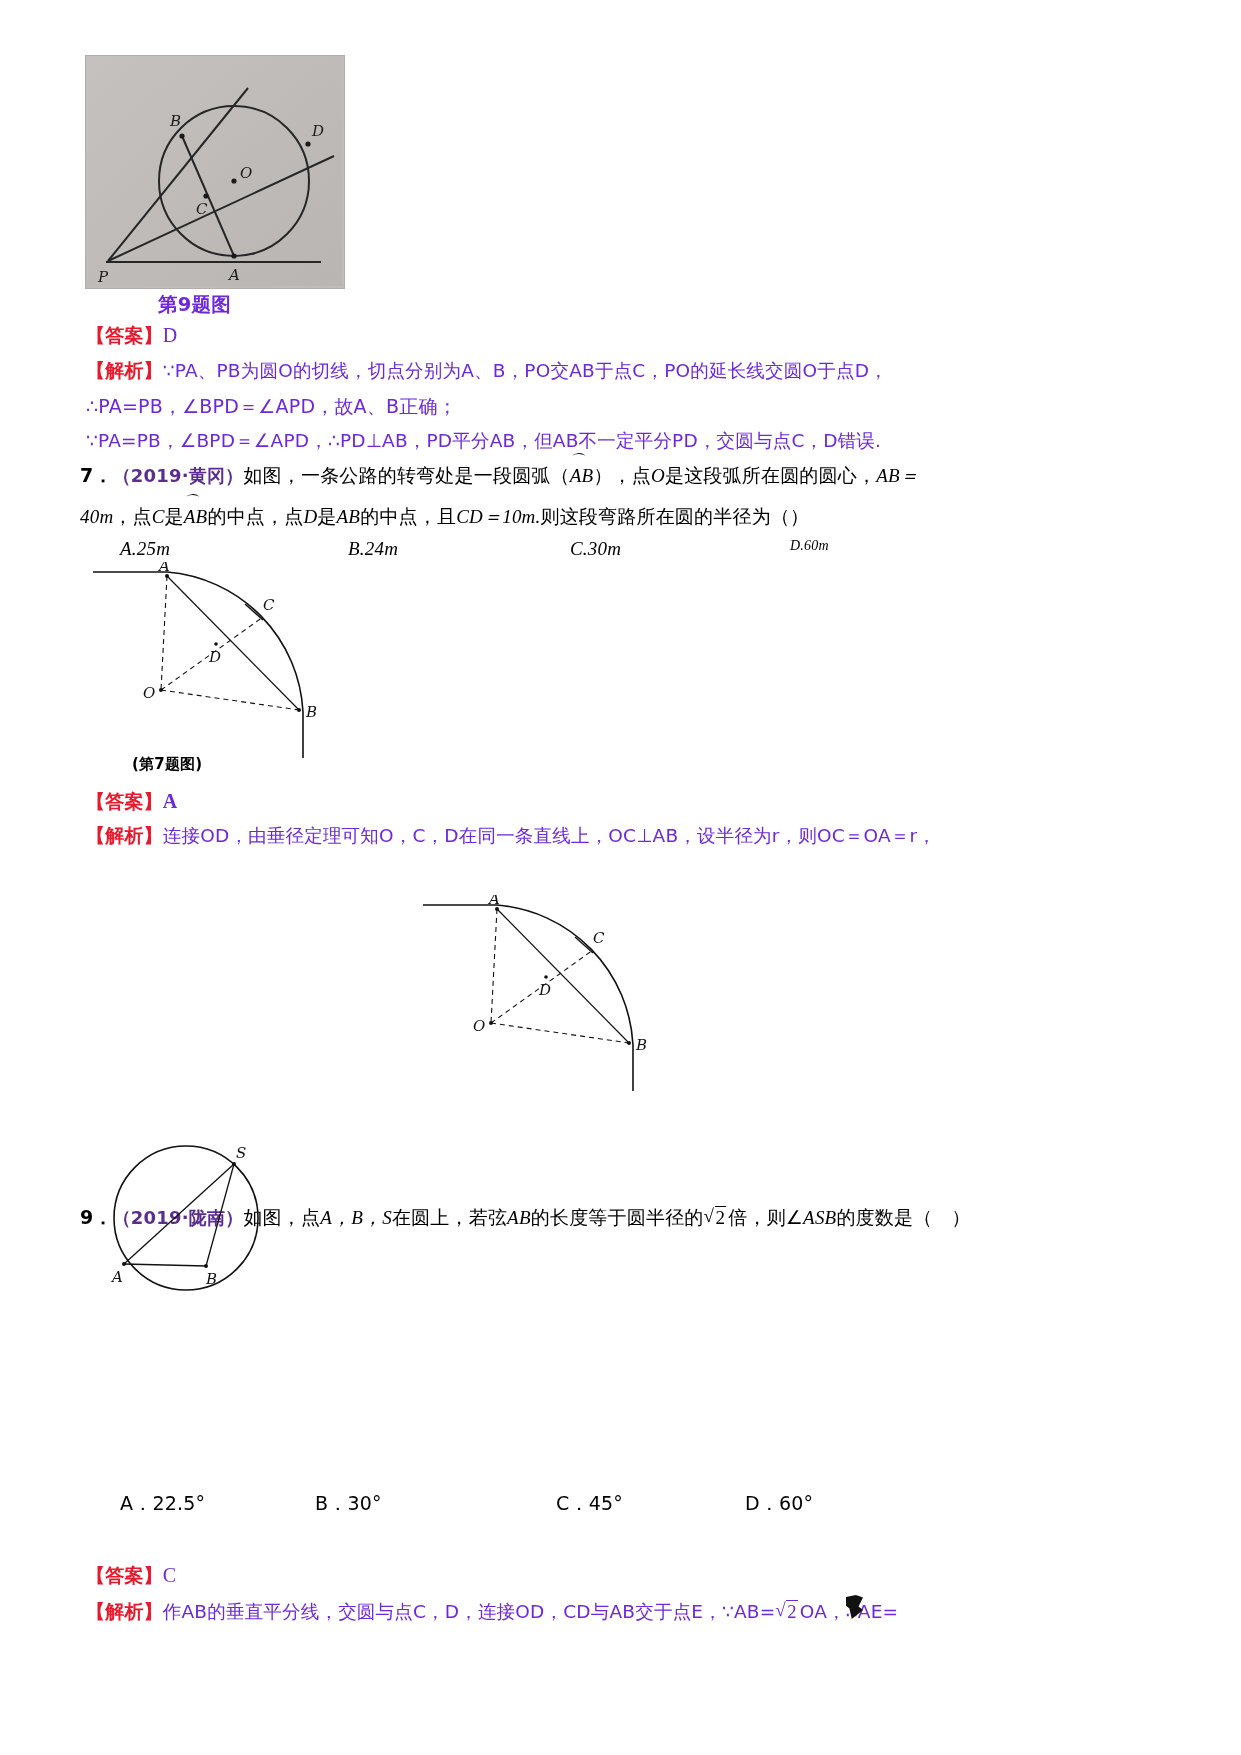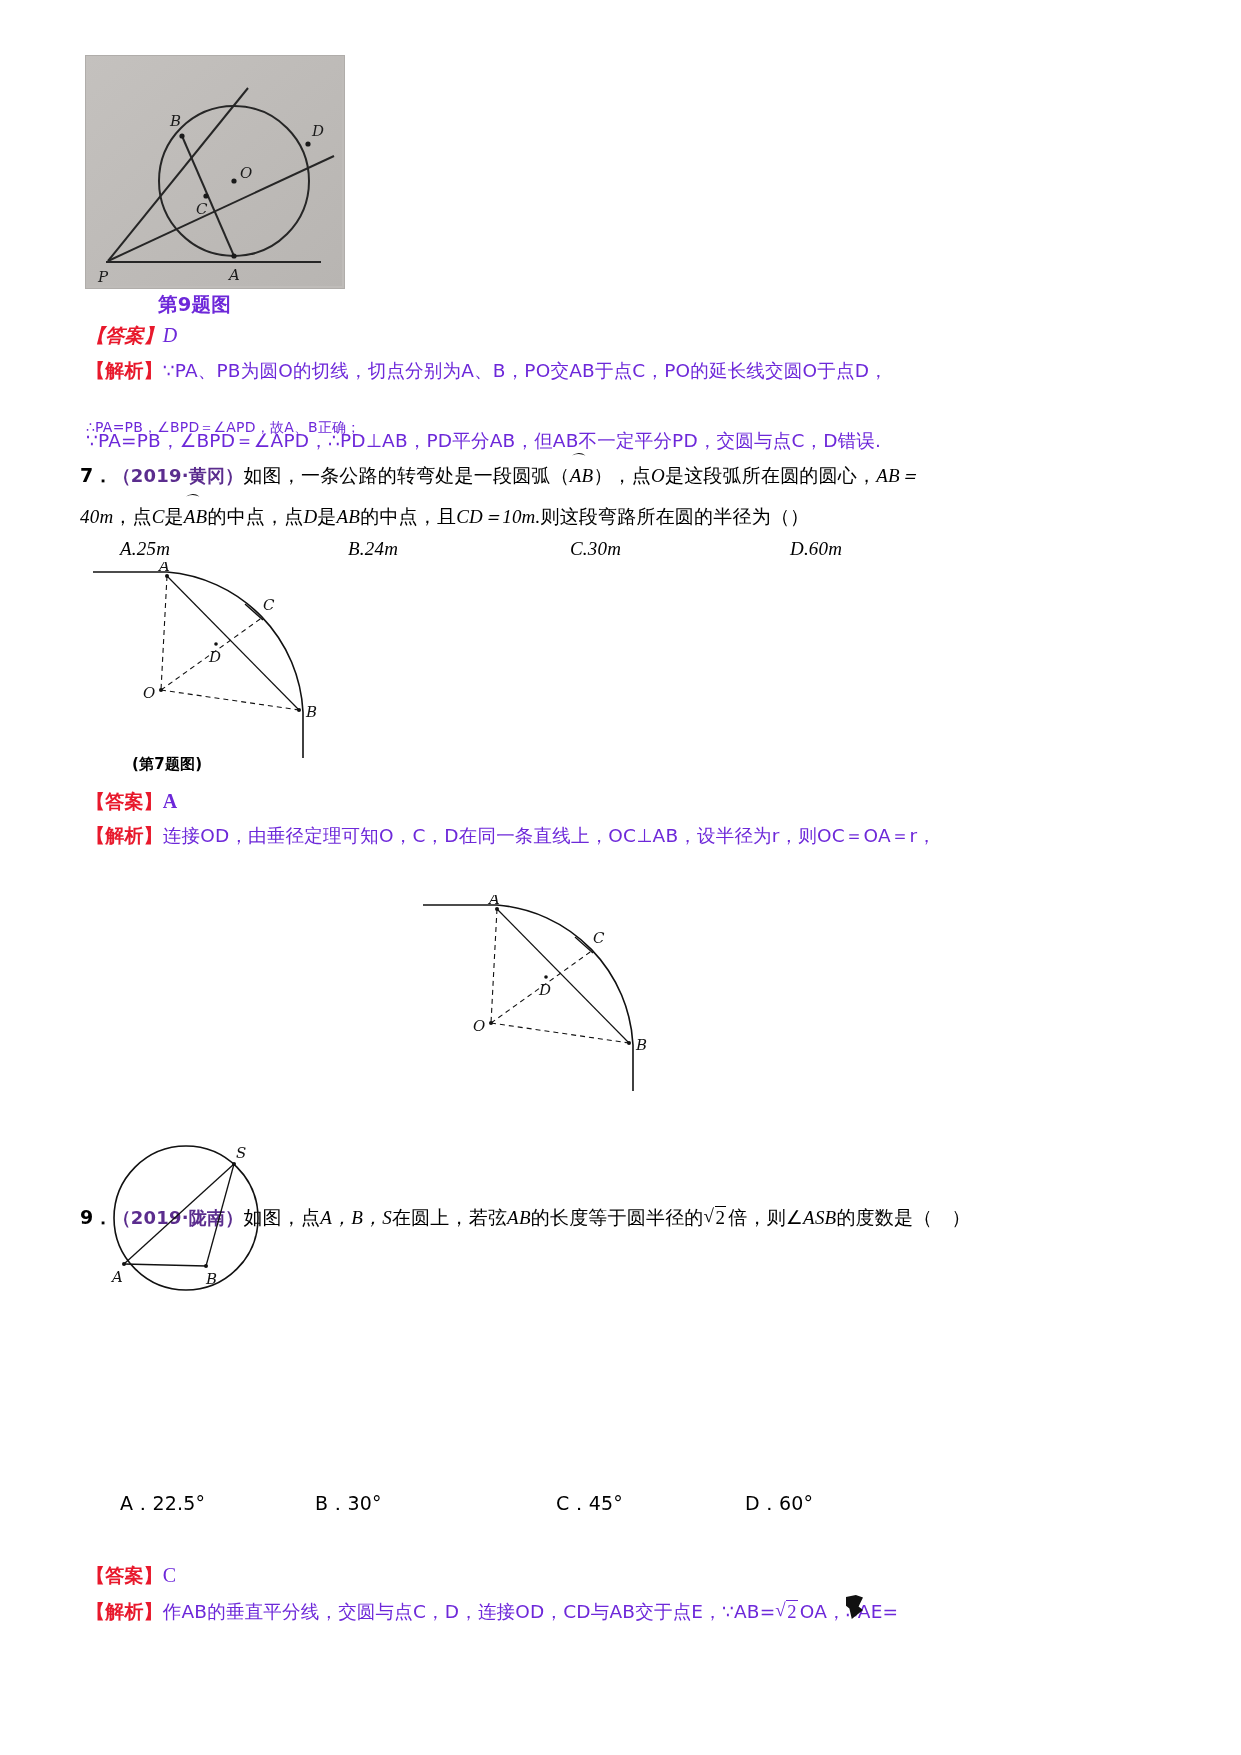--- a/index.html
+++ b/index.html
@@ -126,44 +126,44 @@
       <text x="226" y="80" font-family="DejaVu Serif, serif" font-style="italic" font-size="15" fill="#1a1a1a">D</text>
       <text x="154" y="122" font-family="DejaVu Serif, serif" font-style="italic" font-size="15" fill="#1a1a1a">O</text>
       <text x="110" y="158" font-family="DejaVu Serif, serif" font-style="italic" font-size="15" fill="#1a1a1a">C</text>
       <text x="12" y="226" font-family="DejaVu Serif, serif" font-style="italic" font-size="15" fill="#1a1a1a">P</text>
       <text x="143" y="224" font-family="DejaVu Serif, serif" font-style="italic" font-size="15" fill="#1a1a1a">A</text>
     </svg>
   </div>
 
   <div class="line red cn bold" style="left:158px; top:293px;">第9题图</div>
 
-  <div class="line" style="left:86px; top:323px;font-style:italic;">
+  <div class="line" style="left:86px; top:323px;">
     <span class="tag">【答案】</span><span class="red" style="font-size:20px;">D</span>
   </div>
 
   <div class="line" style="left:86px; top:359px;">
     <span class="tag">【解析】</span><span class="red cn" style="font-size:18.5px;">∵PA、PB为圆O的切线，切点分别为A、B，PO交AB于点C，PO的延长线交圆O于点D，</span>
   </div>
 
-  <div class="line red cn" style="left:86px; top:419px; font-size:14px;">∴PA=PB，∠BPD＝∠APD，故A、B正确；</div>
+  <div class="line red cn" style="left:86px; top:395px; font-size:19px;">∴PA=PB，∠BPD＝∠APD，故A、B正确；</div>
 
   <div class="line red cn" style="left:86px; top:430px; font-size:18.5px;">∵PA=PB，∠BPD＝∠APD，∴PD⊥AB，PD平分AB，但AB不一定平分PD，交圆与点C，D错误.</div>
 
   <div class="line" style="left:80px; top:462px;">
     <span class="black cn bold" style="font-size:19px;">7．</span><span class="purple cn bold" style="font-size:18px;">（2019·黄冈）</span><span class="black cn" style="font-size:19px;">如图，一条公路的转弯处是一段圆弧（</span><span class="arc black" style="font-size:19px;">AB</span><span class="black cn" style="font-size:19px;">），点</span><span class="black ital" style="font-size:19px;">O</span><span class="black cn" style="font-size:19px;">是这段弧所在圆的圆心，</span><span class="black ital" style="font-size:19px;">AB＝</span>
   </div>
 
   <div class="line" style="left:80px; top:503px;">
     <span class="black ital" style="font-size:19px;">40m</span><span class="black cn" style="font-size:19px;">，点</span><span class="black ital" style="font-size:19px;">C</span><span class="black cn" style="font-size:19px;">是</span><span class="arc black" style="font-size:19px;">AB</span><span class="black cn" style="font-size:19px;">的中点，点</span><span class="black ital" style="font-size:19px;">D</span><span class="black cn" style="font-size:19px;">是</span><span class="black ital" style="font-size:19px;">AB</span><span class="black cn" style="font-size:19px;">的中点，且</span><span class="black ital" style="font-size:19px;">CD＝10m.</span><span class="black cn" style="font-size:19px;">则这段弯路所在圆的半径为（）</span>
   </div>
 
   <div class="line black ital" style="left:120px; top:538px; font-size:19px;">A.25m</div>
   <div class="line black ital" style="left:348px; top:538px; font-size:19px;">B.24m</div>
   <div class="line black ital" style="left:570px; top:538px; font-size:19px;">C.30m</div>
-  <div class="line black ital" style="left:790px; top:538px; font-size:19px;">D.60m</div>
+  <div class="line black ital" style="left:790px; top:538px; font-size:14px;">D.60m</div>
 
   <div class="fig" style="left:85px; top:562px;">
     <svg width="250" height="200" viewBox="0 0 250 200">
 
       <line x1="8" y1="10" x2="82" y2="10" stroke="#111" stroke-width="1.6"></line>
 
       <line x1="218" y1="150" x2="218" y2="196" stroke="#111" stroke-width="1.6"></line>
 
       <path d="M 82 10 A 148 148 0 0 1 218 150" fill="none" stroke="#111" stroke-width="1.6"></path>
 

